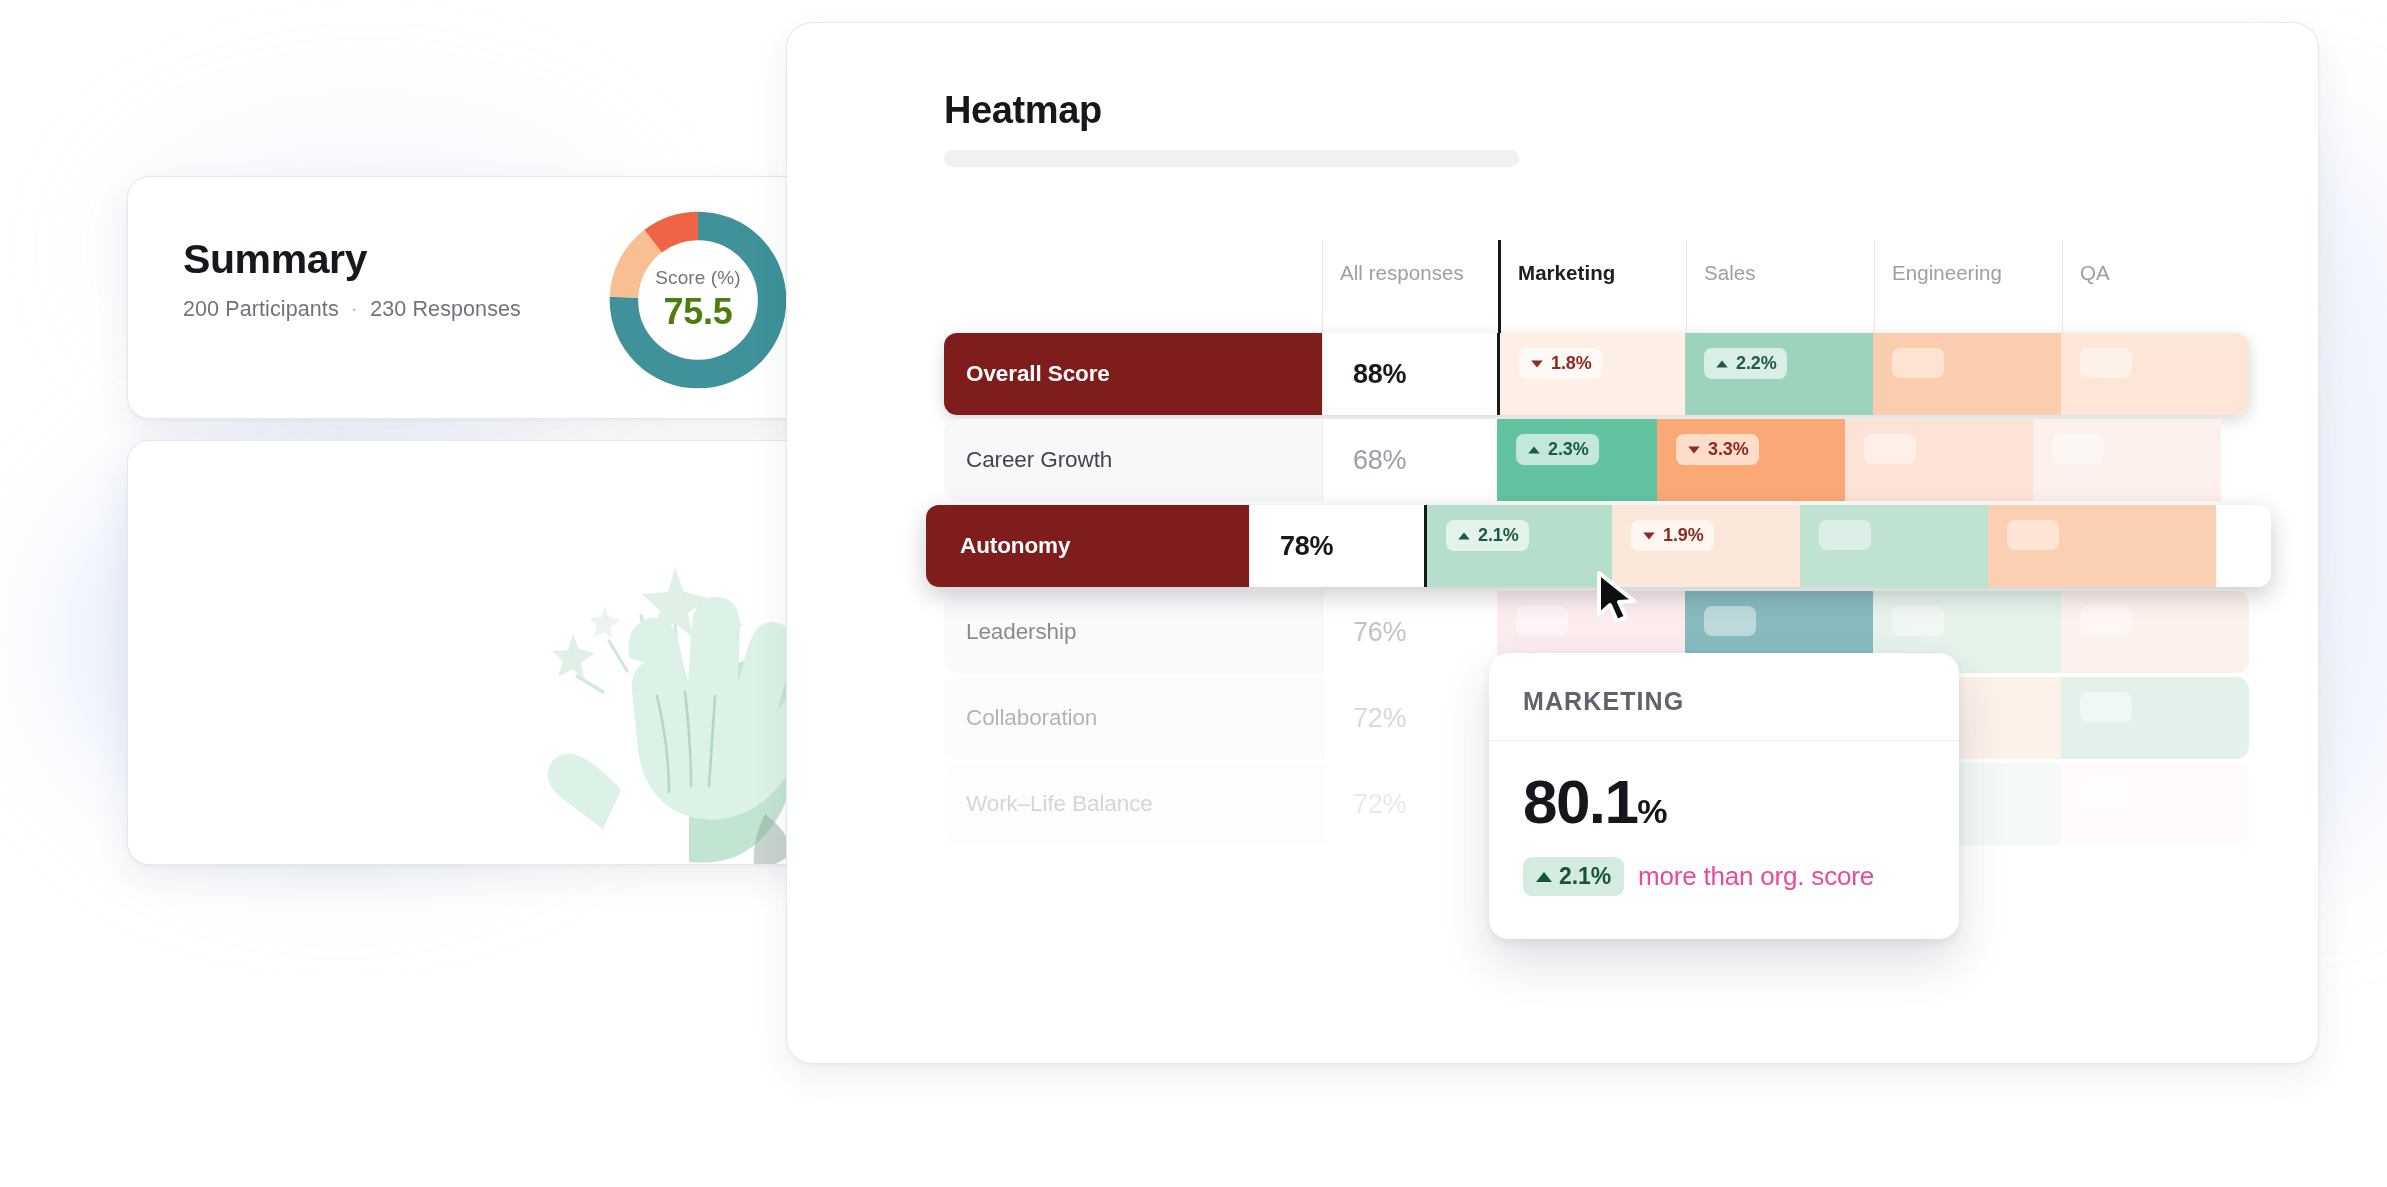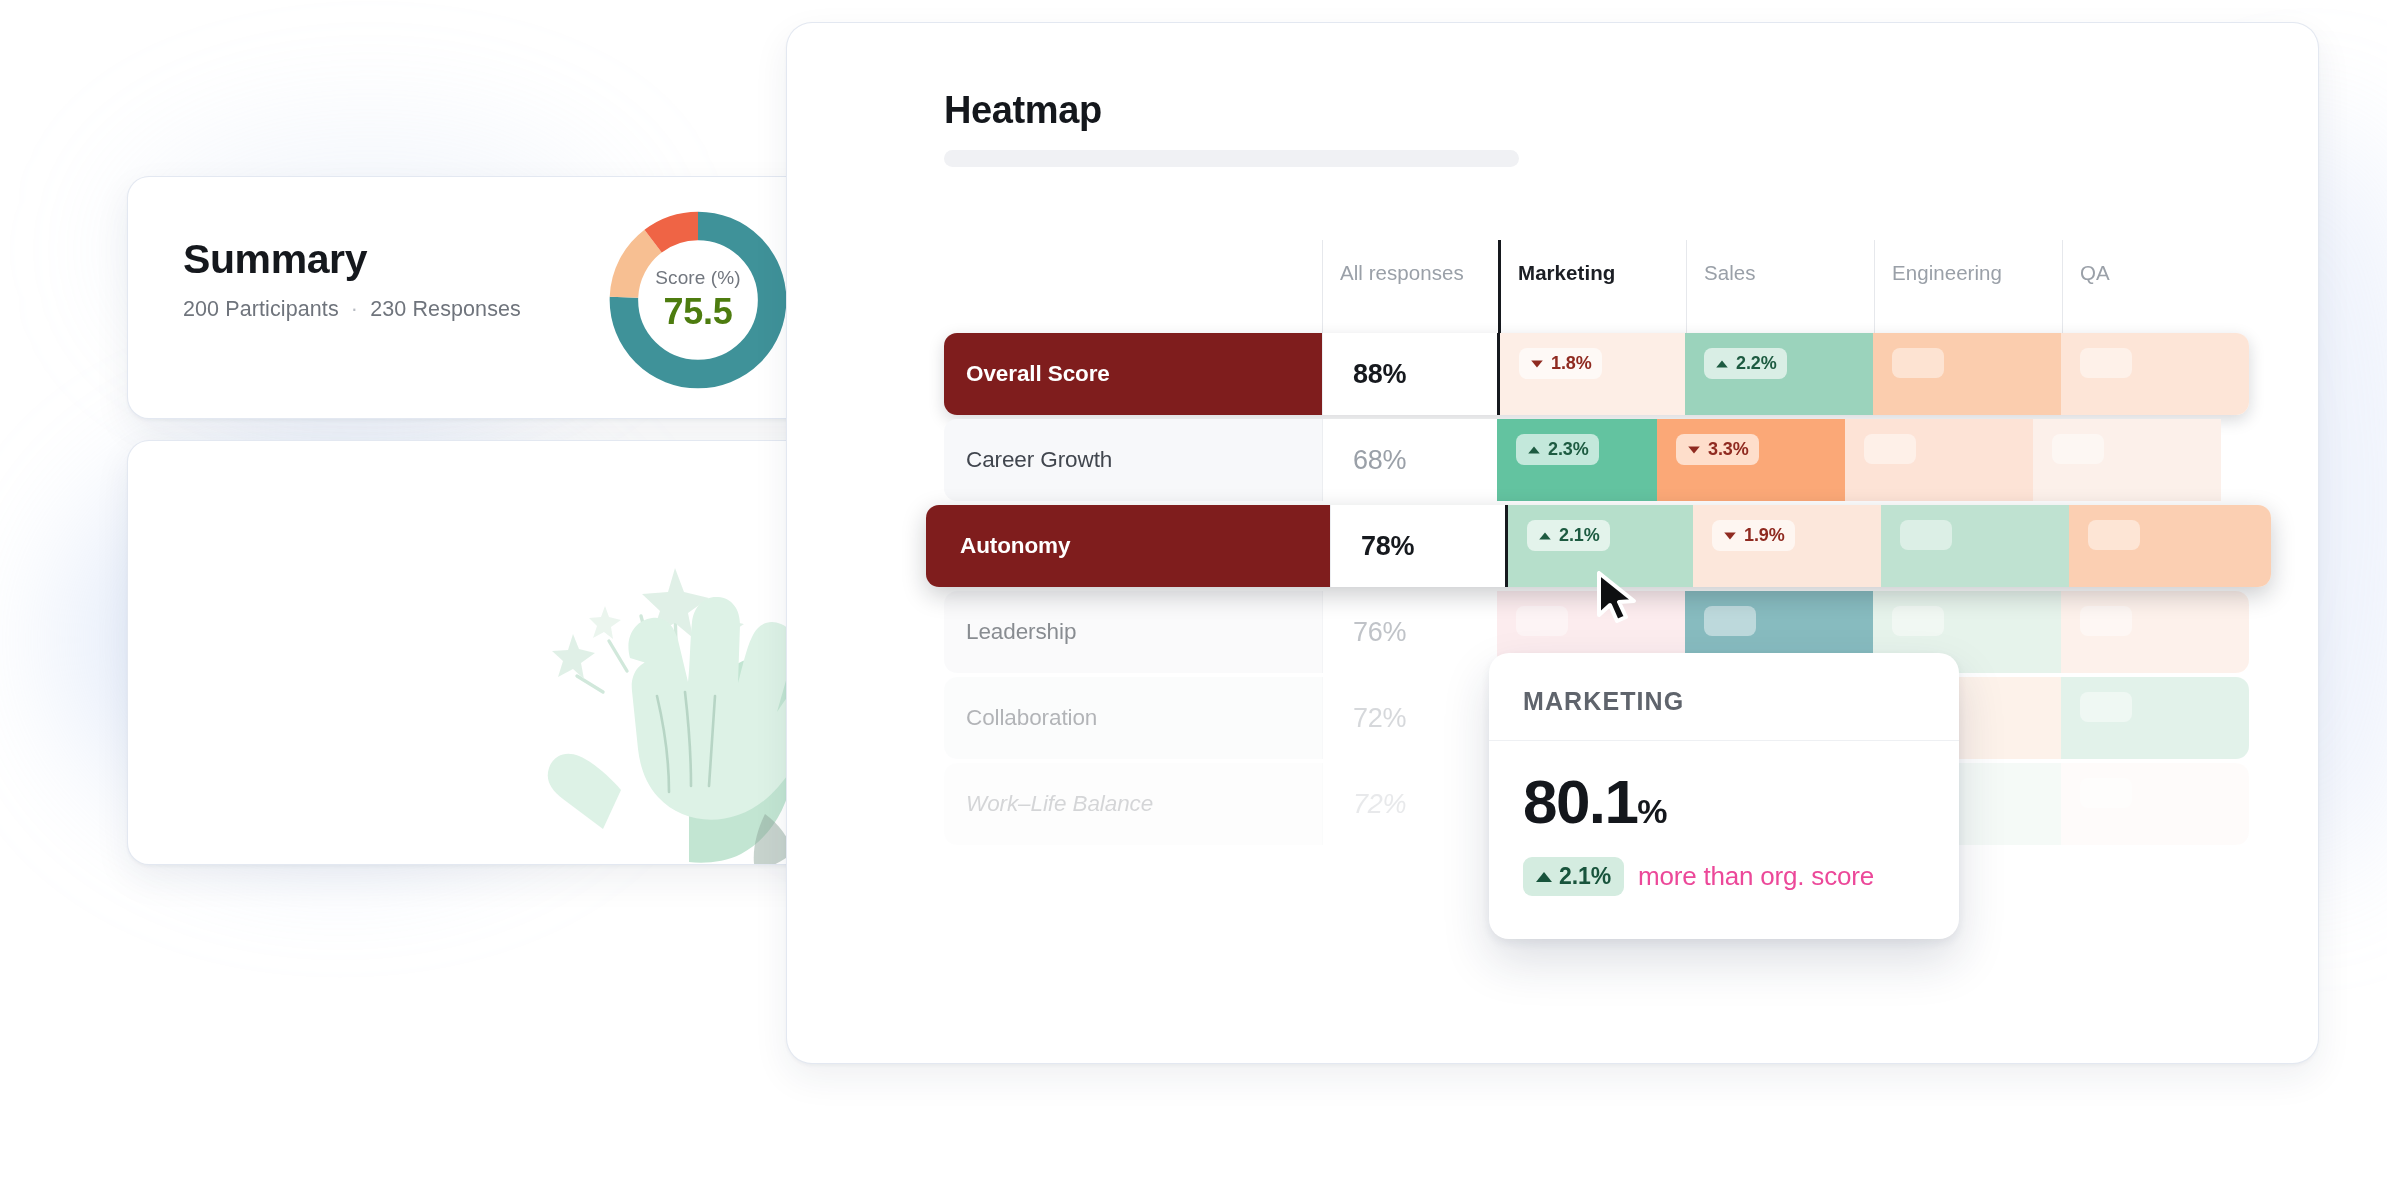--- a/index.html
+++ b/index.html
@@ -89,21 +89,21 @@
   .row.selected .cell-label { background:#7f1d1d; color:#fff; font-weight:700; }
   .row.selected .cell-score { color:#16191e; font-weight:700; background:#fff; }
   .row.selected .cell-hm.first { border-left:3px solid #16191e; }
 
   .row.hovered { z-index:7; }
   .row.hovered .row-body { box-shadow:0 8px 24px rgba(20,24,34,.22); }
 
   
   .fade-1 { opacity:.62; }
   .fade-2 { opacity:.40; }
-  .fade-3 { opacity:.22;font-style:italic; }
+  .fade-3 { opacity:.22; }
 
   
   #tooltip {
     position:absolute; left:1489px; top:653px; width:470px; height:286px;
     background:#fff; border-radius:20px;
     box-shadow:0 4px 10px rgba(24,39,75,.07), 0 22px 48px rgba(24,39,75,.15);
     z-index:40;
   }
   .tt-head { padding:34px 34px 24px; font-size:25px; font-weight:700;
              letter-spacing:1.1px; color:#5f646c; border-bottom:1px solid #eef0f3; }
@@ -228,21 +228,21 @@
           <div class="cell-hm" style="width: 188px; flex: 0 0 auto; background: rgb(253, 227, 214);">
             <span class="badge badge-blank"></span>
           </div>
           <div class="cell-hm" style="width: 188px; flex: 0 0 auto; background: rgb(252, 240, 234);">
             <span class="badge badge-blank"></span>
           </div>
         </div>
       </div>
       <div class="row selected hovered" style="left: 926px; top: 505px; width: 1345px; height: 82px;">
         <div class="row-body">
-          <div class="cell-label" style="width: 404px; flex: 0 0 auto; padding-left: 34px;">Autonomy</div>
+          <div class="cell-label" style="width: 323px; flex: 0 0 auto; padding-left: 34px;">Autonomy</div>
           <div class="cell-score" style="width: 175px; flex: 0 0 auto;">78%</div>
           <div class="cell-hm first" style="width: 188px; flex: 0 0 auto; background: rgb(182, 223, 203);">
             <span class="badge badge-up">
               <i class="tri tri-up"></i>
               <span>2.1%</span>
             </span>
           </div>
           <div class="cell-hm" style="width: 188px; flex: 0 0 auto; background: rgb(252, 231, 219);">
             <span class="badge badge-down">
               <i class="tri tri-down"></i>

